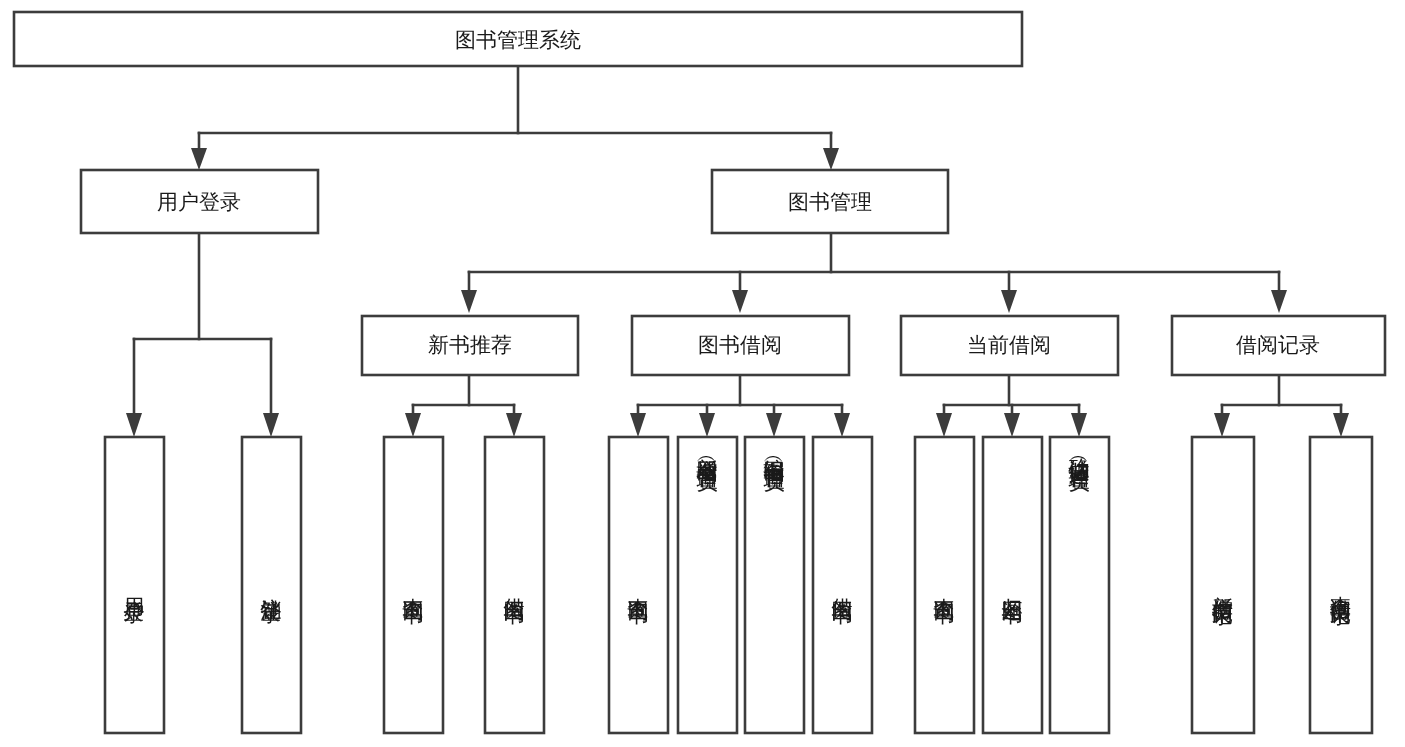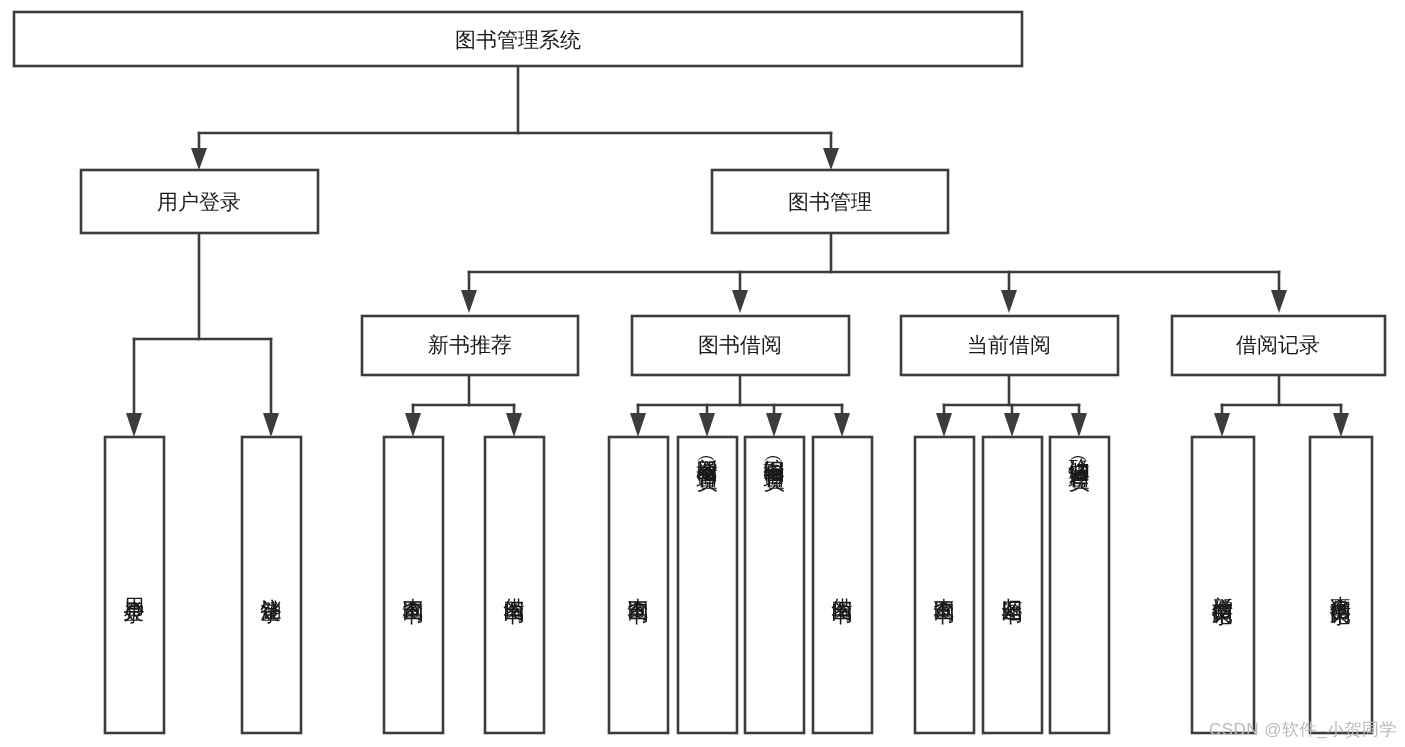--- a/index.html
+++ b/index.html
@@ -272,15 +272,14 @@
     <span class="leaf-label-v">确认归还（管理员）</span>
   </div>
 
   <div class="leaf-label-wrap" style="left:1192px; top:437px; width:62px; height:296px;">
     <span class="leaf-label-v">新增借阅记录</span>
   </div>
   <div class="leaf-label-wrap" style="left:1310px; top:437px; width:62px; height:296px;">
     <span class="leaf-label-v">查询借阅记录</span>
   </div>
 
-  <div class="watermark">CSDN @软件_小贺同学</div>
 
 </div>
 
 </body></html>

